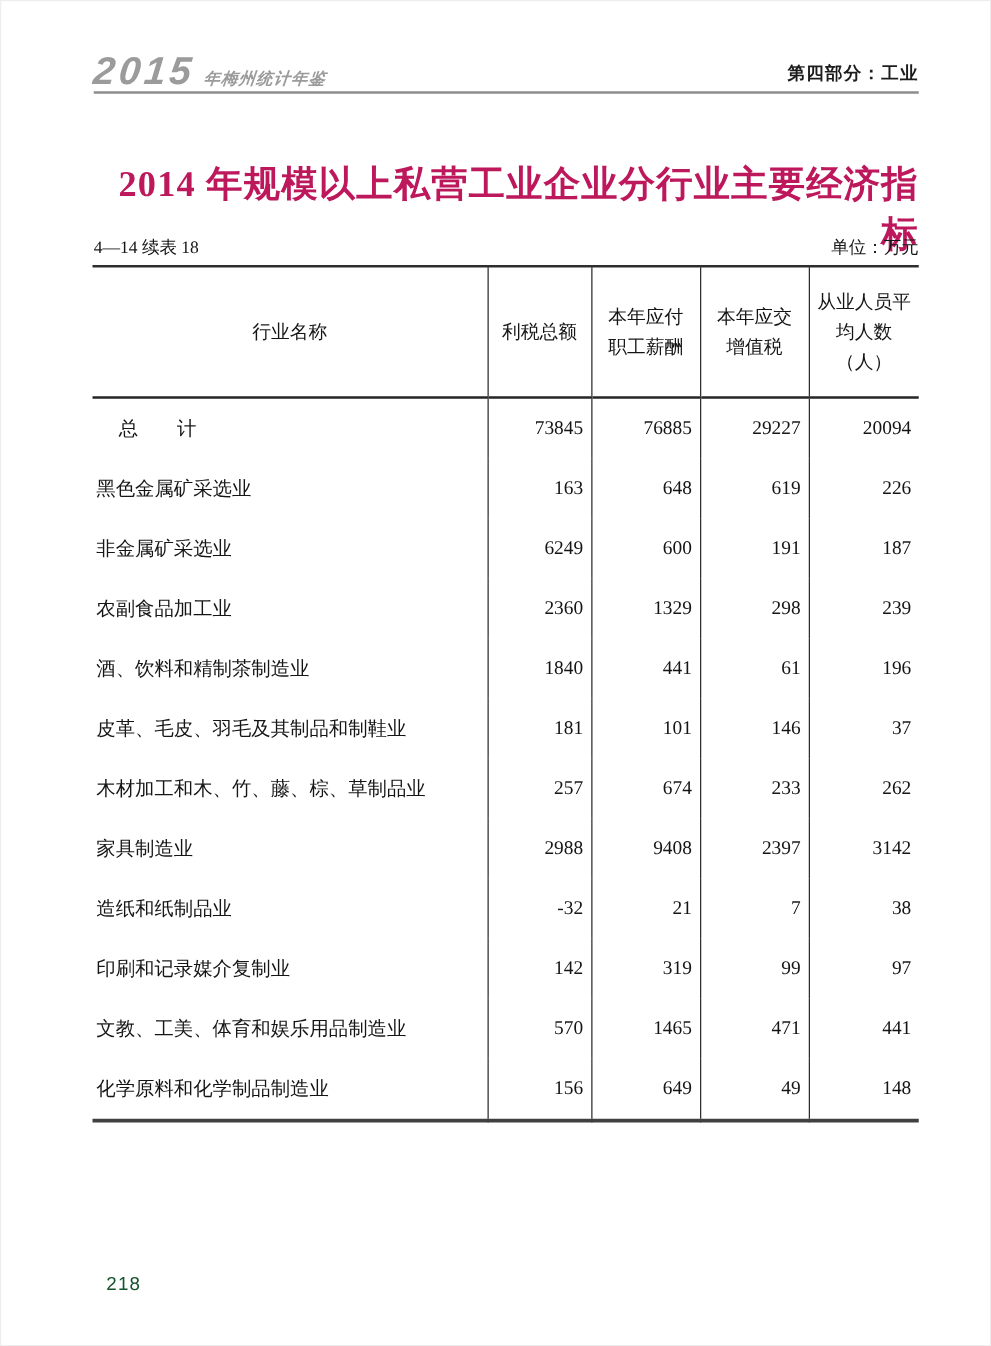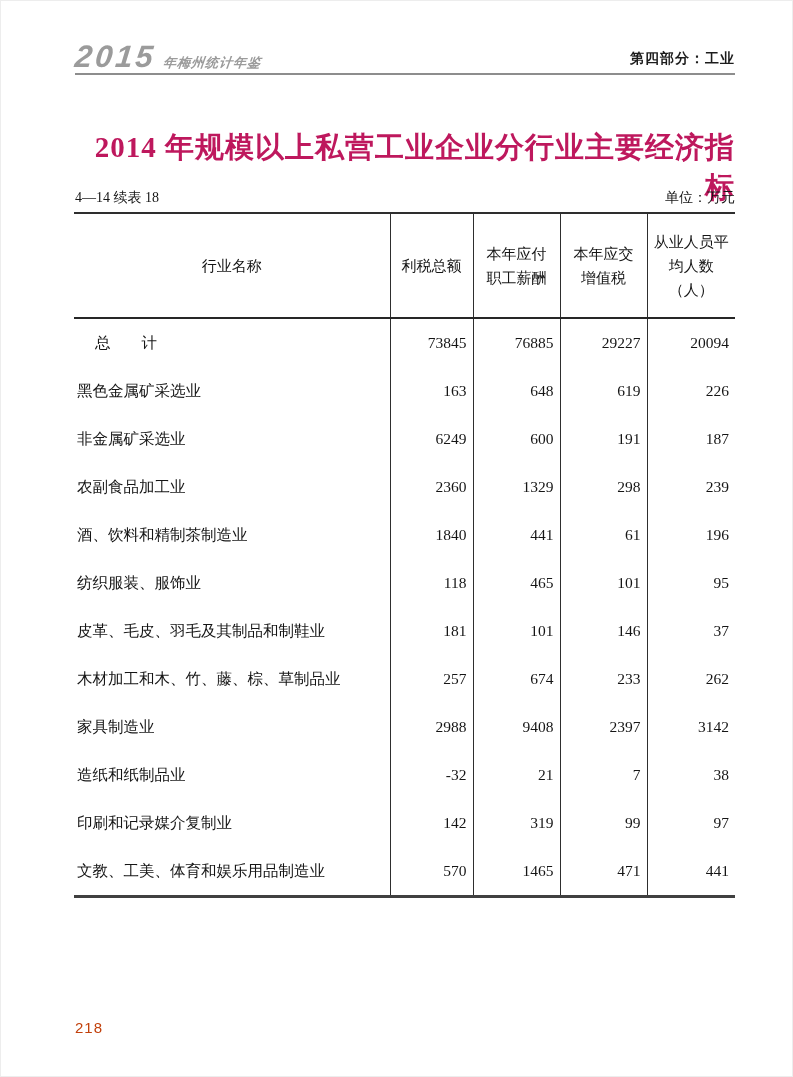--- a/index.html
+++ b/index.html
@@ -78,23 +78,23 @@
     text-align: center; vertical-align: middle;
     line-height: 1.6; font-size: 15px;
   }
   table.stats tbody td { height: 48px; vertical-align: middle; }
   table.stats td.name { text-align: left; padding-left: 3px; white-space: pre; }
   table.stats td.num  { text-align: right; padding-right: 6px; }
   table.stats tr.total td.name { padding-left: 21px; }
 
   
   .page-number {
-    position: absolute; left: 75px; top: 1019px;
+    position: absolute; left: 85px; top: 1019px;
     font-family: "Liberation Sans", "DejaVu Sans", sans-serif;
-    font-size: 15px; color: #c2410c; letter-spacing: 1px;
+    font-size: 15px; color: #14532d; letter-spacing: 1px;
   }
 </style>
 </head>
 <body>
 
 <div class="content">
 
   <header class="topbar">
     <div class="brand">
       <span class="brand-year">2015</span>
@@ -158,27 +158,20 @@
           <td class="num">239</td>
         </tr>
         <tr>
           <td class="name">酒、饮料和精制茶制造业</td>
           <td class="num">1840</td>
           <td class="num">441</td>
           <td class="num">61</td>
           <td class="num">196</td>
         </tr>
         <tr>
-          <td class="name">纺织服装、服饰业</td>
-          <td class="num">118</td>
-          <td class="num">465</td>
-          <td class="num">101</td>
-          <td class="num">95</td>
-        </tr>
-        <tr>
           <td class="name">皮革、毛皮、羽毛及其制品和制鞋业</td>
           <td class="num">181</td>
           <td class="num">101</td>
           <td class="num">146</td>
           <td class="num">37</td>
         </tr>
         <tr>
           <td class="name">木材加工和木、竹、藤、棕、草制品业</td>
           <td class="num">257</td>
           <td class="num">674</td>
@@ -206,18 +199,25 @@
           <td class="num">99</td>
           <td class="num">97</td>
         </tr>
         <tr>
           <td class="name">文教、工美、体育和娱乐用品制造业</td>
           <td class="num">570</td>
           <td class="num">1465</td>
           <td class="num">471</td>
           <td class="num">441</td>
         </tr>
+        <tr>
+          <td class="name">化学原料和化学制品制造业</td>
+          <td class="num">156</td>
+          <td class="num">649</td>
+          <td class="num">49</td>
+          <td class="num">148</td>
+        </tr>
       </tbody>
   </table>
 
   <div class="page-number">218</div>
 
 </div>
 
 </body></html>

